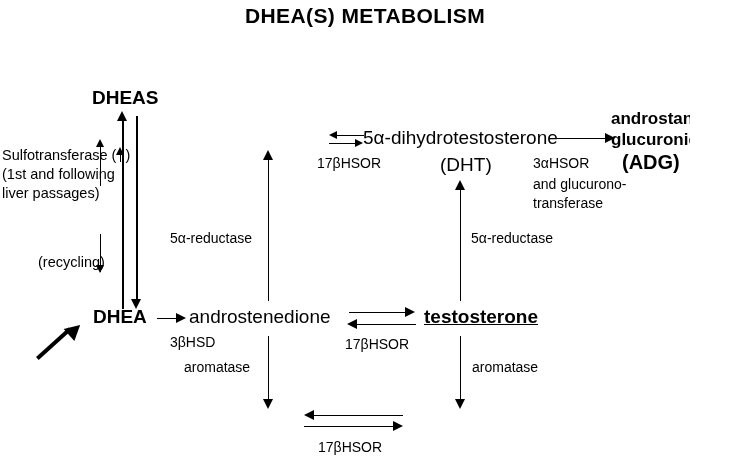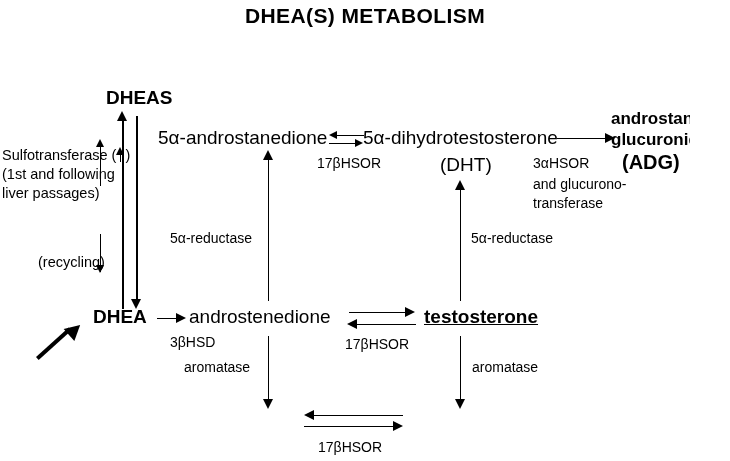--- a/index.html
+++ b/index.html
@@ -146,40 +146,39 @@
   <div class="abs">
     <span class="vline" style="left:100px; top:146px; height:40px;"></span>
     <span class="head head-sm head-up" style="left:96px; top:139px;"></span>
   </div>
 
   <div class="abs">
     <span class="vline" style="left:100px; top:234px; height:38px;"></span>
     <span class="head head-sm head-down" style="left:96px; top:265px;"></span>
   </div>
 
-  <div class="abs metabolite bold nowrap" style="left:106px; top:88px;">DHEAS</div>
+  <div class="abs metabolite bold nowrap" style="left:92px; top:88px;">DHEAS</div>
 
   <div class="abs">
     <span class="vline thick" style="left:122px; top:119px; height:190px;"></span>
     <span class="head head-up" style="left:117px; top:111px;"></span>
   </div>
 
   <div class="abs">
     <span class="vline thick" style="left:136px; top:116px; height:186px;"></span>
     <span class="head head-down" style="left:131px; top:299px;"></span>
   </div>
 
   <div class="abs metabolite bold nowrap" style="left:93px; top:307px;">DHEA</div>
 
   <div class="abs">
     <span class="diag-shaft" style="left:36px; top:357px; width:44px; transform:rotate(-42deg);"></span>
     <span class="diag-head" style="left:69px; top:327px; transform:rotate(-42deg);"></span>
   </div>
 
-  <div class="abs metabolite nowrap" style="left:158px; top:128px;">5α-androstanedione</div>
 
   <div class="abs">
     <span class="hline" style="left:336px; top:135px; width:28px;"></span>
     <span class="head head-sm head-left" style="left:329px; top:131px;"></span>
     <span class="hline" style="left:329px; top:143px; width:28px;"></span>
     <span class="head head-sm head-right" style="left:355px; top:139px;"></span>
   </div>
 
   <div class="abs metabolite nowrap" style="left:363px; top:128px;">5α-dihydrotestosterone</div>
   <div class="abs metabolite dht-label nowrap" style="left:440px; top:155px;">(DHT)</div>

